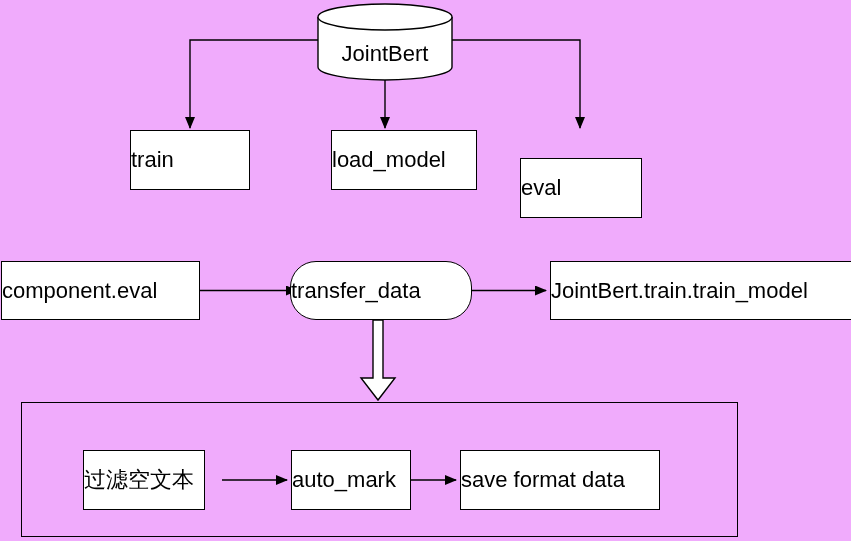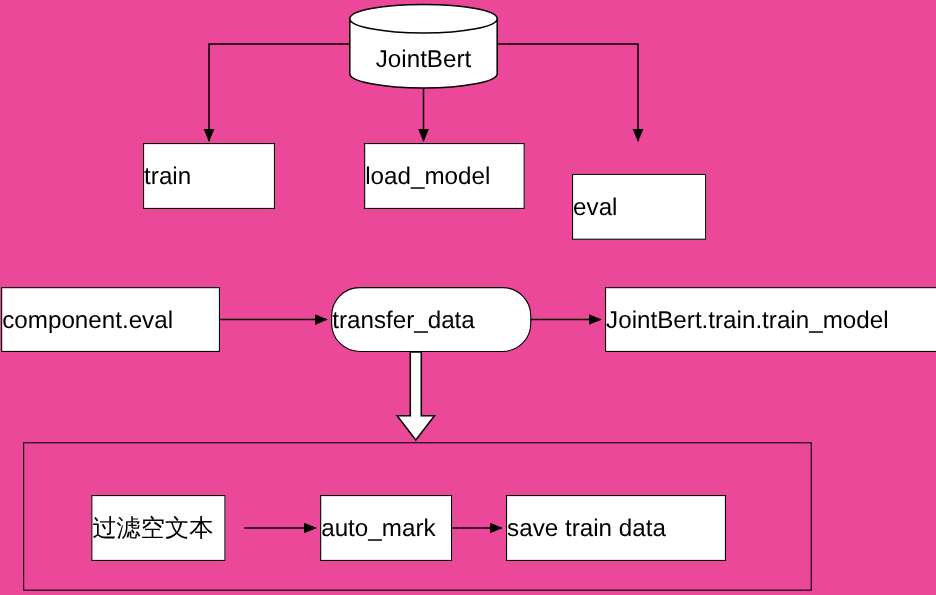--- a/index.html
+++ b/index.html
@@ -4,21 +4,21 @@
 <style>
   html, body {
     margin: 0;
     padding: 0;
     background: #ffffff;
   }
   .canvas {
     position: relative;
     width: 851px;
     height: 541px;
-    background: #ec4899;
+    background: #f0abfc;
     font-family: "Liberation Sans", "DejaVu Sans", sans-serif;
     font-size: 22px;
     color: #000000;
     overflow: hidden;
   }
   .layer {
     position: absolute;
     left: 0;
     top: 0;
   }
@@ -85,32 +85,32 @@
   <div class="box" style="left:311px; top:130px; width:146px; height:60px;margin-left:20px;">
     <span>load_model</span>
   </div>
   <div class="box" style="left:520px; top:130px; width:122px; height:60px;margin-top:28px;">
     <span>eval</span>
   </div>
 
   <div class="box" style="left:1px; top:261px; width:199px; height:59px;">
     <span>component.eval</span>
   </div>
-  <div class="box" style="left:301px; top:261px; width:182px; height:59px;border-radius:26px;">
+  <div class="box" style="left:290px; top:261px; width:182px; height:59px;border-radius:26px;">
     <span>transfer_data</span>
   </div>
   <div class="box" style="left:550px; top:261px; width:334px; height:59px;">
     <span>JointBert.train.train_model</span>
   </div>
 
   <div class="group-box" style="left:21px; top:402px; width:717px; height:135px;"></div>
 
   <div class="box" style="left:83px; top:450px; width:122px; height:60px;">
     <span>过滤空文本</span>
   </div>
   <div class="box" style="left:291px; top:450px; width:120px; height:60px;">
     <span>auto_mark</span>
   </div>
   <div class="box" style="left:460px; top:450px; width:200px; height:60px;">
-    <span>save train data</span>
+    <span>save format data</span>
   </div>
 
 </div>
 
 </body></html>

